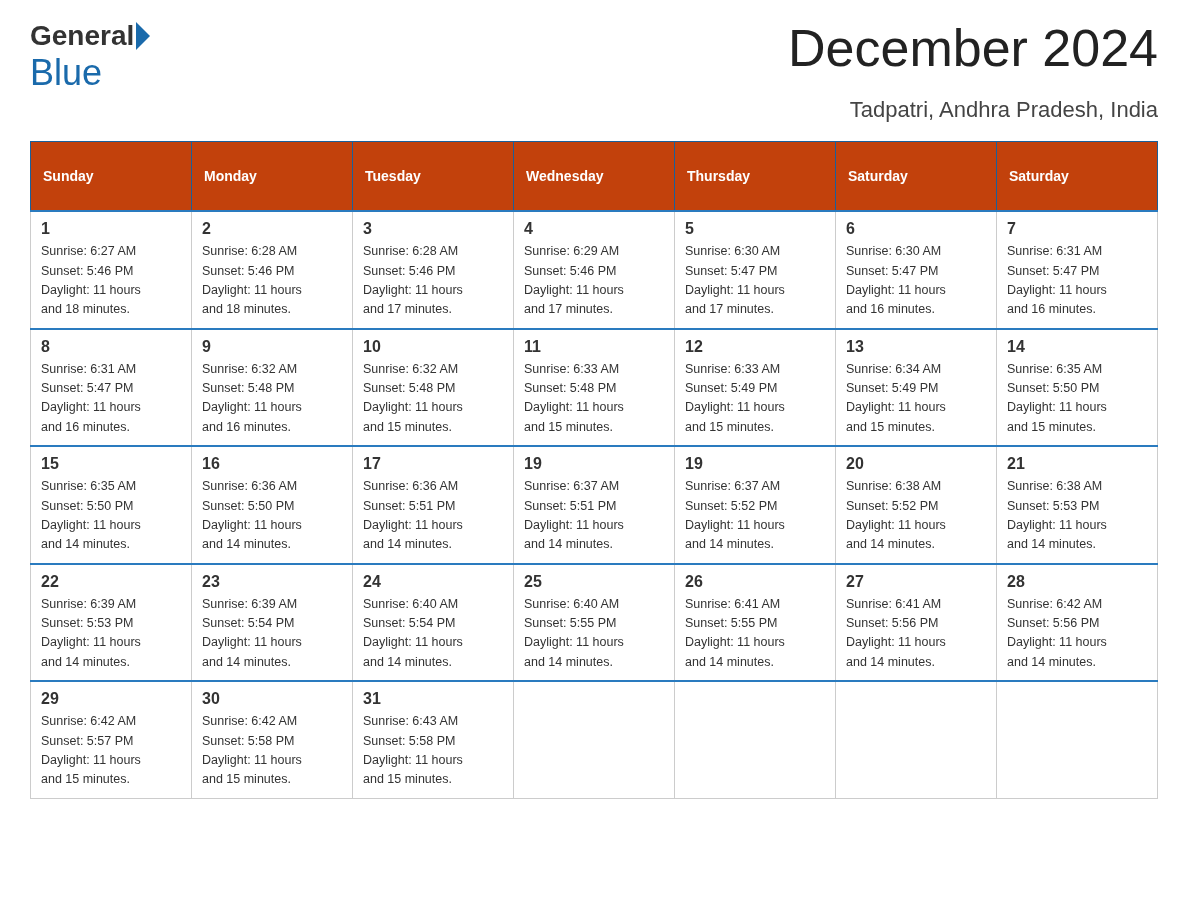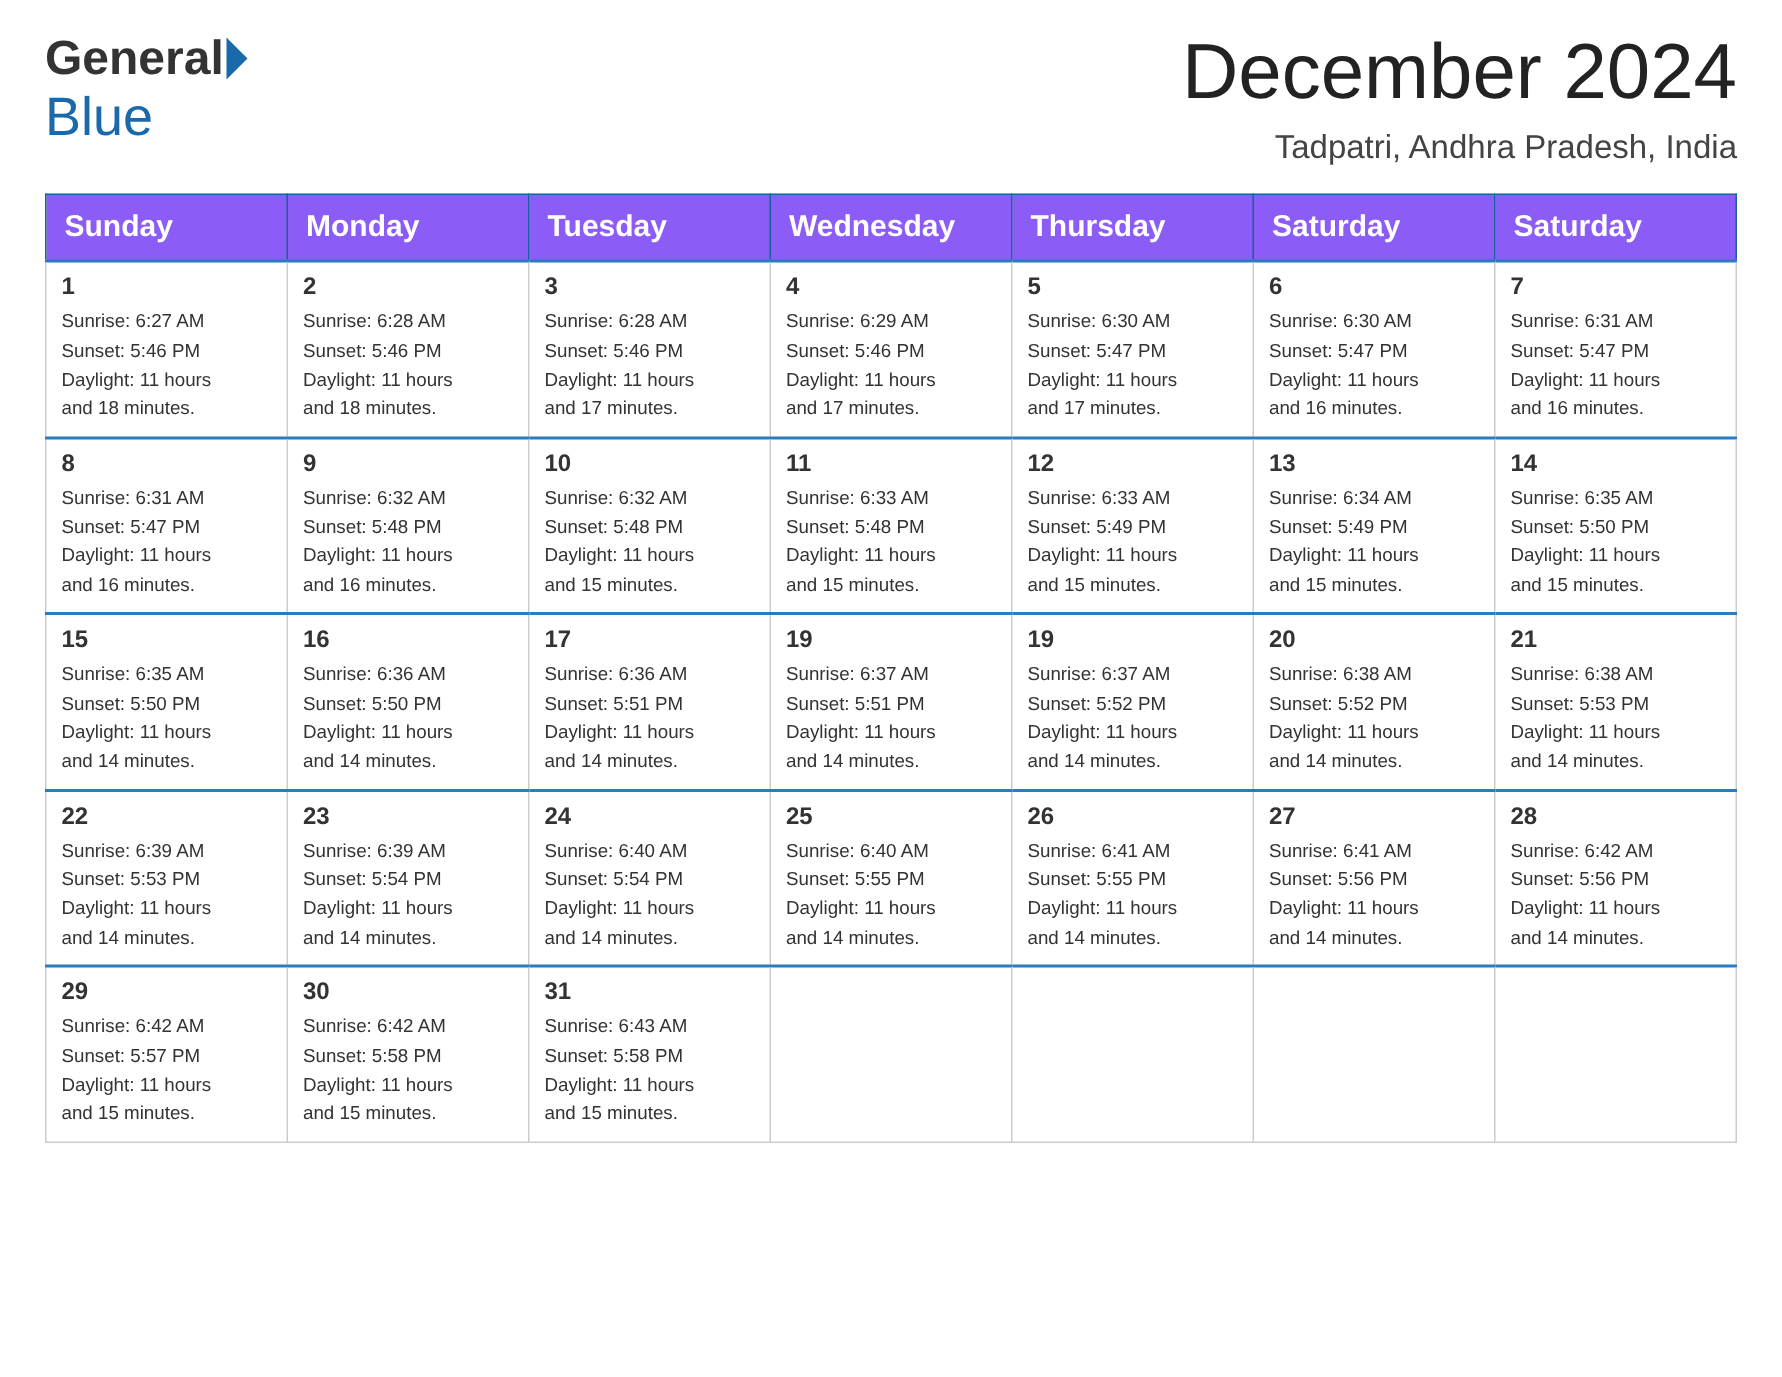--- a/index.html
+++ b/index.html
@@ -15,21 +15,21 @@
       justify-content: space-between;
       align-items: flex-start;
       margin-bottom: 18px;
     }
     .logo-area {
       display: flex;
       flex-direction: column;
       align-items: flex-start;
     }
     .logo-text {
-      font-size: 32px;
+      font-size: 28px;
       font-weight: bold;
       color: #333;
       display: flex;
       align-items: center;
     }
     .logo-general { color: #333; }
     .logo-arrow {
       display: inline-block;
       width: 0;
       height: 0;
@@ -49,33 +49,33 @@
     }
     .month-title {
       font-size: 52px;
       font-weight: normal;
       color: #222;
       line-height: 1.1;
     }
     .location-title {
       font-size: 22px;
       color: #444;
-      margin-top: 8px;
+      margin-top: 20px;
     }
     .calendar-table {
       width: 100%;
       border-collapse: collapse;
       border: 1px solid #aaa;
     }
     .calendar-table thead tr th {
-      background-color: #8b5cf6;
+      background-color: #c2410c;
       color: #fff;
-      font-size: 20px;
+      font-size: 14px;
       font-weight: bold;
-      padding: 10px 12px;
+      padding: 26px 12px;
       text-align: left;
       border: 1px solid #1a5f9a;
     }
     .calendar-table tbody tr td {
       vertical-align: top;
       padding: 8px 10px;
       border: 1px solid #ccc;
       border-top: 2px solid #2a7bbf;
       font-size: 13px;
       color: #333;

